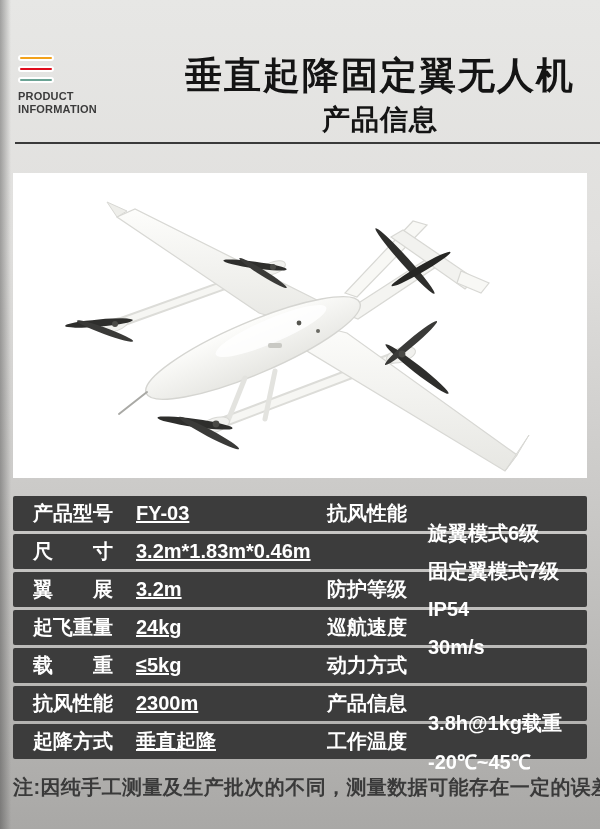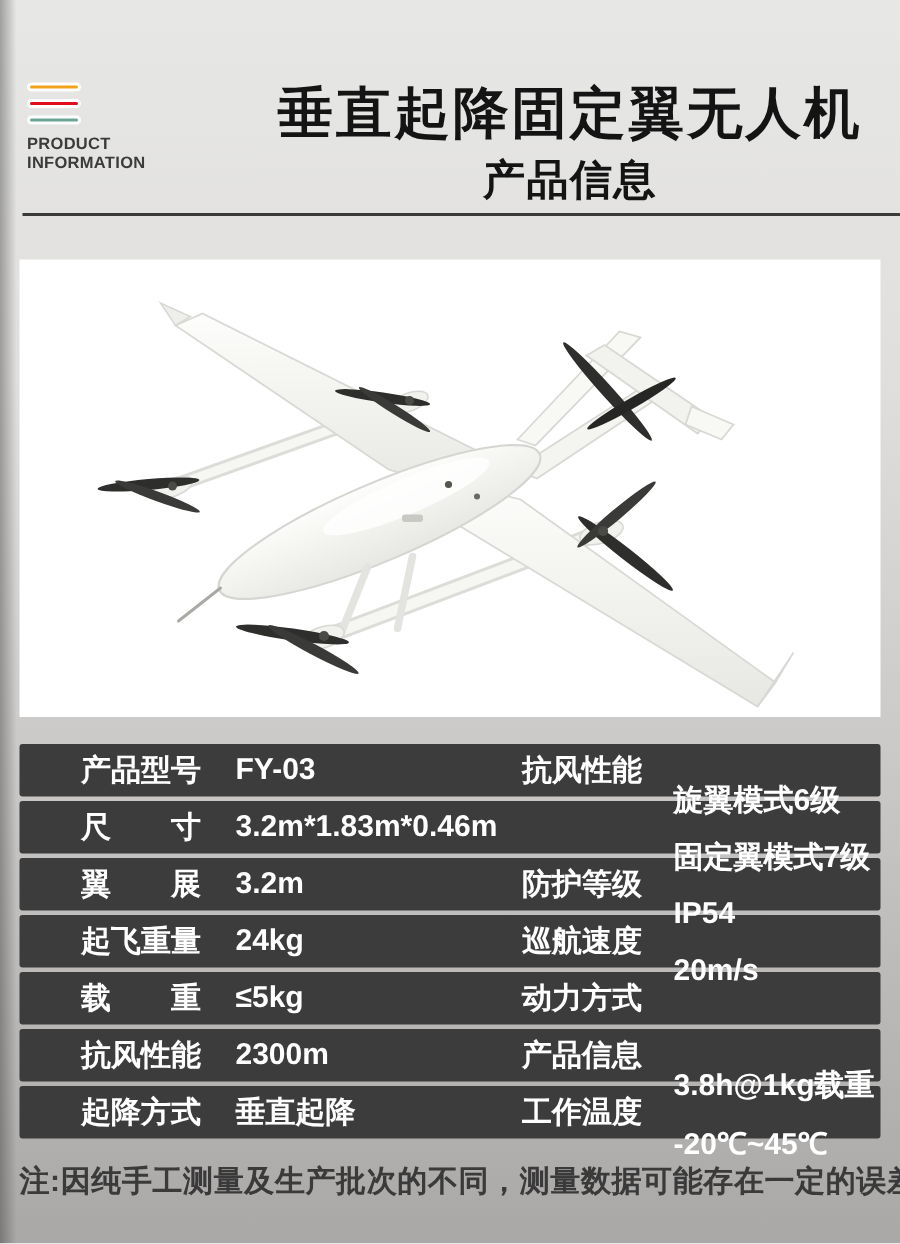--- a/index.html
+++ b/index.html
@@ -51,30 +51,30 @@
     width:574px; height:305px; background:#ffffff;
   }
   .photo-panel svg{ display:block; width:100%; height:100%; }
 
   
   .spec-table{ position:absolute; top:496px; left:13px; width:574px; }
   .spec-row{
     display:flex; align-items:center;
     height:35px; margin-bottom:3px;
     background:#3c3c3c; border-radius:2px;
-    padding-left:41px;
+    padding-left:20px;
     color:#ffffff; font-size:20px; font-weight:700;
   }
   .spec-row .lbl{
     width:80px; flex:0 0 80px;
     text-align:justify; text-align-last:justify;
     white-space:nowrap;
   }
   .spec-row .val1{
-    width:214px; flex:0 0 214px; padding-left:23px; white-space:nowrap;
+    width:214px; flex:0 0 214px; padding-left:23px; white-space:nowrap;text-decoration:underline;
   }
   .spec-row .val2{
     flex:1; padding-left:21px; white-space:nowrap;margin-top:40px;
   }
 
   
   .note{
     position:absolute; top:774px; left:13px; width:580px;
     font-size:20px; font-weight:600; color:#3a3a3a; letter-spacing:.4px;
     white-space:nowrap;
@@ -185,21 +185,21 @@
     <div class="spec-row">
       <span class="lbl">翼展</span>
       <span class="val1">3.2m</span>
       <span class="lbl">防护等级</span>
       <span class="val2">IP54</span>
     </div>
     <div class="spec-row">
       <span class="lbl">起飞重量</span>
       <span class="val1">24kg</span>
       <span class="lbl">巡航速度</span>
-      <span class="val2">20m/s</span>
+      <span class="val2">30m/s</span>
     </div>
     <div class="spec-row">
       <span class="lbl">载重</span>
       <span class="val1">≤5kg</span>
       <span class="lbl">动力方式</span>
     </div>
     <div class="spec-row">
       <span class="lbl">抗风性能</span>
       <span class="val1">2300m</span>
       <span class="lbl">产品信息</span>

